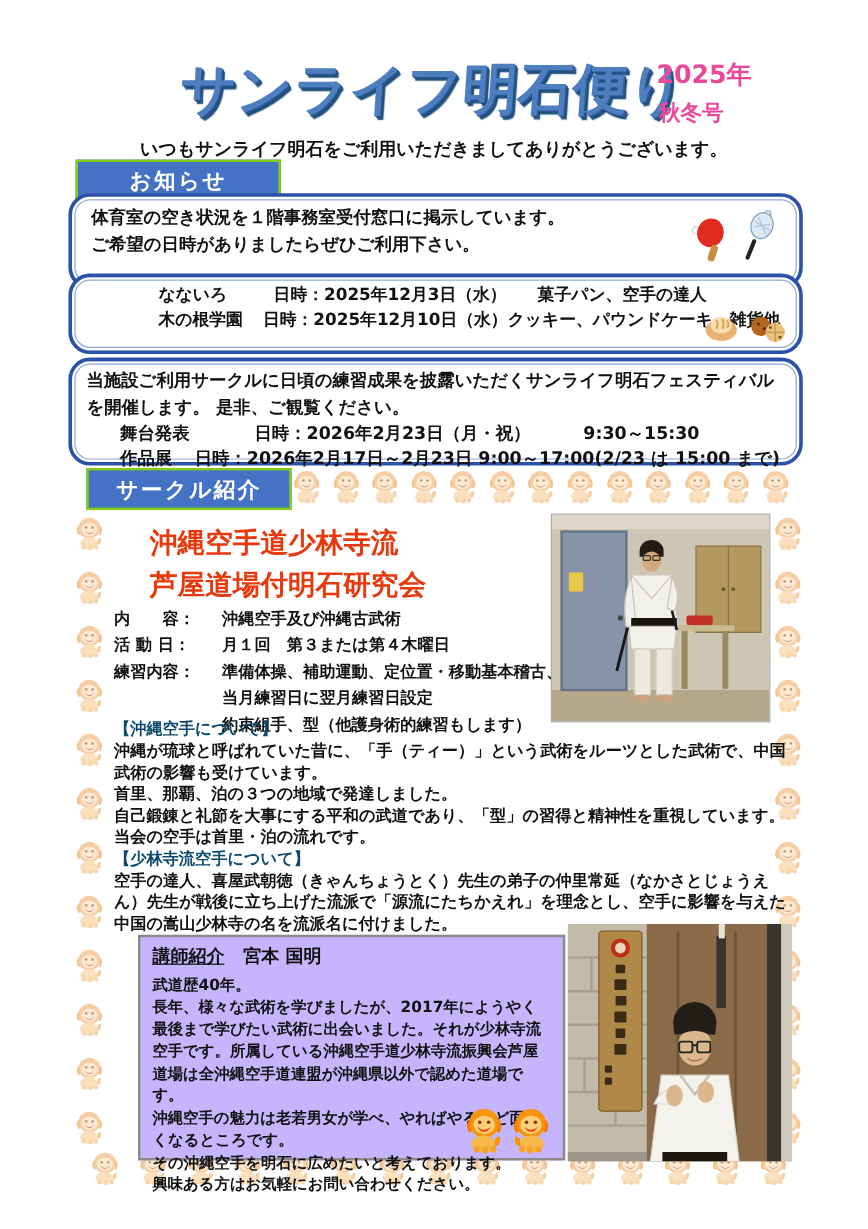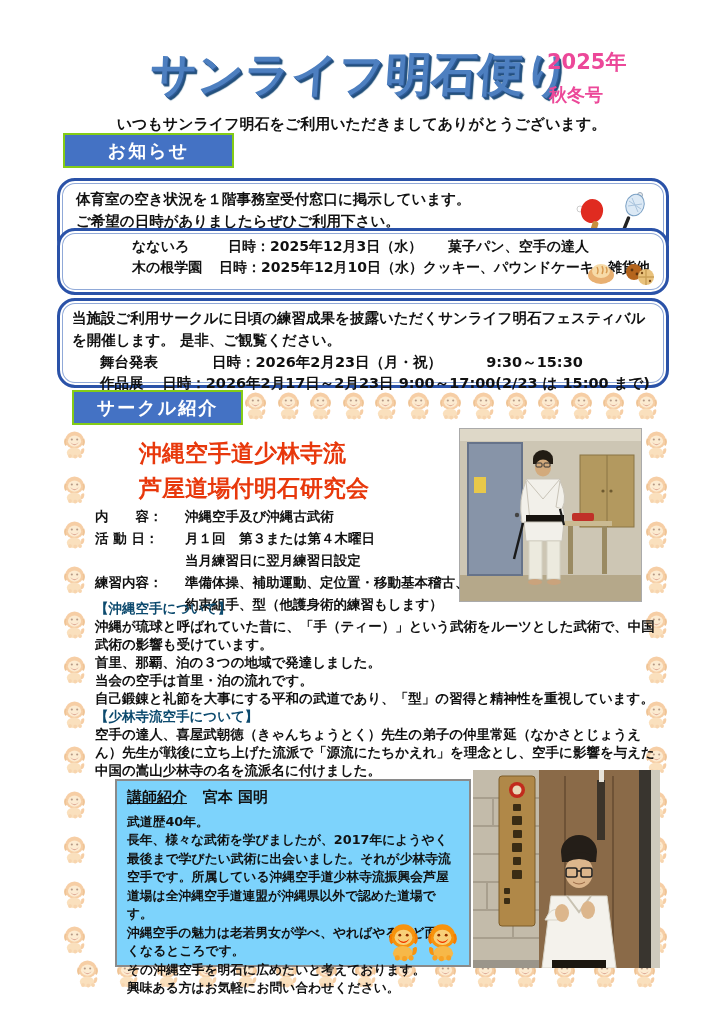--- a/index.html
+++ b/index.html
@@ -20,50 +20,50 @@
   .seclabel{position:absolute;width:167px;height:31px;background:#4472c4;border:2px solid #84cc16;
       color:#fff;font-weight:bold;font-size:18px;display:flex;align-items:center;justify-content:center;
       letter-spacing:2px;}
   #label-notice{left:63px;top:133px;}
   #label-circle{left:72px;top:390px;}
 
   
   .bluebox{position:absolute;left:57px;width:612px;background:#fff;border:3px solid #2a52a8;
       border-radius:18px;box-shadow:inset 0 0 0 2px #fff,inset 0 0 0 3px #90a9d8;
       box-sizing:border-box;padding:8px 16px;font-weight:bold;font-size:14.5px;line-height:1.5;}
-  #box-gym{top:178px;height:80px;}
+  #box-gym{top:161px;height:80px;}
   #box-sales{top:228px;height:67px;padding-top:5px;font-size:14px;line-height:1.52;}
   #box-festival{top:298px;height:90px;padding-top:7px;padding-left:12px;}
   .vrow{display:flex;white-space:nowrap;}
   .vrow .c-name{margin-left:56px;width:96px;}
   .vrow .c-dt{width:220px;}
   #box-festival .vrow .c-name{margin-left:28px;width:112px;}
   #box-festival .vrow .c-dt{width:auto;}
   #box-festival .vrow .c-time{margin-left:44px;}
 
   .boxicons{position:absolute;display:flex;gap:8px;align-items:flex-end;}
   #icons-gym{right:18px;top:10px;}
   #icons-sales{right:10px;bottom:4px;}
 
   
   .club-title{position:absolute;left:125px;top:436px;font-size:23px;font-weight:bold;
-      color:#e8380c;line-height:1.5;white-space:nowrap;margin-left:14px;}
+      color:#e8380c;line-height:1.5;white-space:nowrap;}
   .details{position:absolute;left:95px;top:505px;font-weight:bold;font-size:13.5px;line-height:22px;}
   .drow{display:flex;white-space:pre;}
   .dlabel{width:90px;}
   .details .indent{padding-left:90px;}
 
   .bodytext{position:absolute;left:95px;top:599px;width:566px;font-weight:bold;
       font-size:13.5px;line-height:18px;}
   .redhead{color:#0c4a6e;}
   .bodytext p{margin:0;}
 
   
   .instructor-box{position:absolute;left:115px;top:779px;width:356px;height:188px;
-      border:2px solid #8a8a8a;box-sizing:border-box;background:#7dd3fc;padding:7px 10px;
+      border:2px solid #8a8a8a;box-sizing:border-box;background:#c4b5fd;padding:7px 10px;
       font-weight:bold;font-size:12.8px;line-height:18.5px;}
   .instructor-head{font-size:15px;margin-bottom:6px;}
   .instructor-head .u{text-decoration:underline;}
   .instructor-box p{margin:0;}
   .shisa-pair{position:absolute;right:8px;bottom:3px;display:flex;gap:2px;}
   .shisa-pair svg{width:37px;height:40px;opacity:1;filter:saturate(1.7) brightness(.97);}
   .shisa-pair svg.flip{transform:scaleX(-1);}
 
   
   .shisa{width:27px;height:29px;opacity:.5;}
@@ -886,38 +886,38 @@
 
   <div class="details">
     <div class="drow">
       <span class="dlabel">内　　容：</span>
       <span>沖縄空手及び沖縄古武術</span>
     </div>
     <div class="drow">
       <span class="dlabel">活 動 日：</span>
       <span>月１回　第３または第４木曜日</span>
     </div>
-    <div class="drow indent">
-      <span>当月練習日に翌月練習日設定</span>
-    </div>
     <div class="drow">
       <span class="dlabel">練習内容：</span>
       <span>準備体操、補助運動、定位置・移動基本稽古、</span>
+    </div>
+    <div class="drow indent">
+      <span>当月練習日に翌月練習日設定</span>
     </div>
     <div class="drow indent">
       <span>約束組手、型（他護身術的練習もします）</span>
     </div>
   </div>
 
   <div class="bodytext">
     <p class="redhead">【沖縄空手について】</p>
     <p>沖縄が琉球と呼ばれていた昔に、「手（ティー）」という武術をルーツとした武術で、中国武術の影響も受けています。</p>
     <p>首里、那覇、泊の３つの地域で発達しました。</p>
+    <p>自己鍛錬と礼節を大事にする平和の武道であり、「型」の習得と精神性を重視しています。</p>
     <p>当会の空手は首里・泊の流れです。</p>
-    <p>自己鍛錬と礼節を大事にする平和の武道であり、「型」の習得と精神性を重視しています。</p>
     <p class="redhead">【少林寺流空手について】</p>
     <p>空手の達人、喜屋武朝徳（きゃんちょうとく）先生の弟子の仲里常延（なかさとじょうえん）先生が戦後に立ち上げた流派で「源流にたちかえれ」を理念とし、空手に影響を与えた中国の嵩山少林寺の名を流派名に付けました。</p>
   </div>
 
   <div class="instructor-box">
     <div class="instructor-head">
       <span class="u">講師紹介</span>
       <span>&nbsp;</span>
       <span>宮本 国明</span>
     </div>

